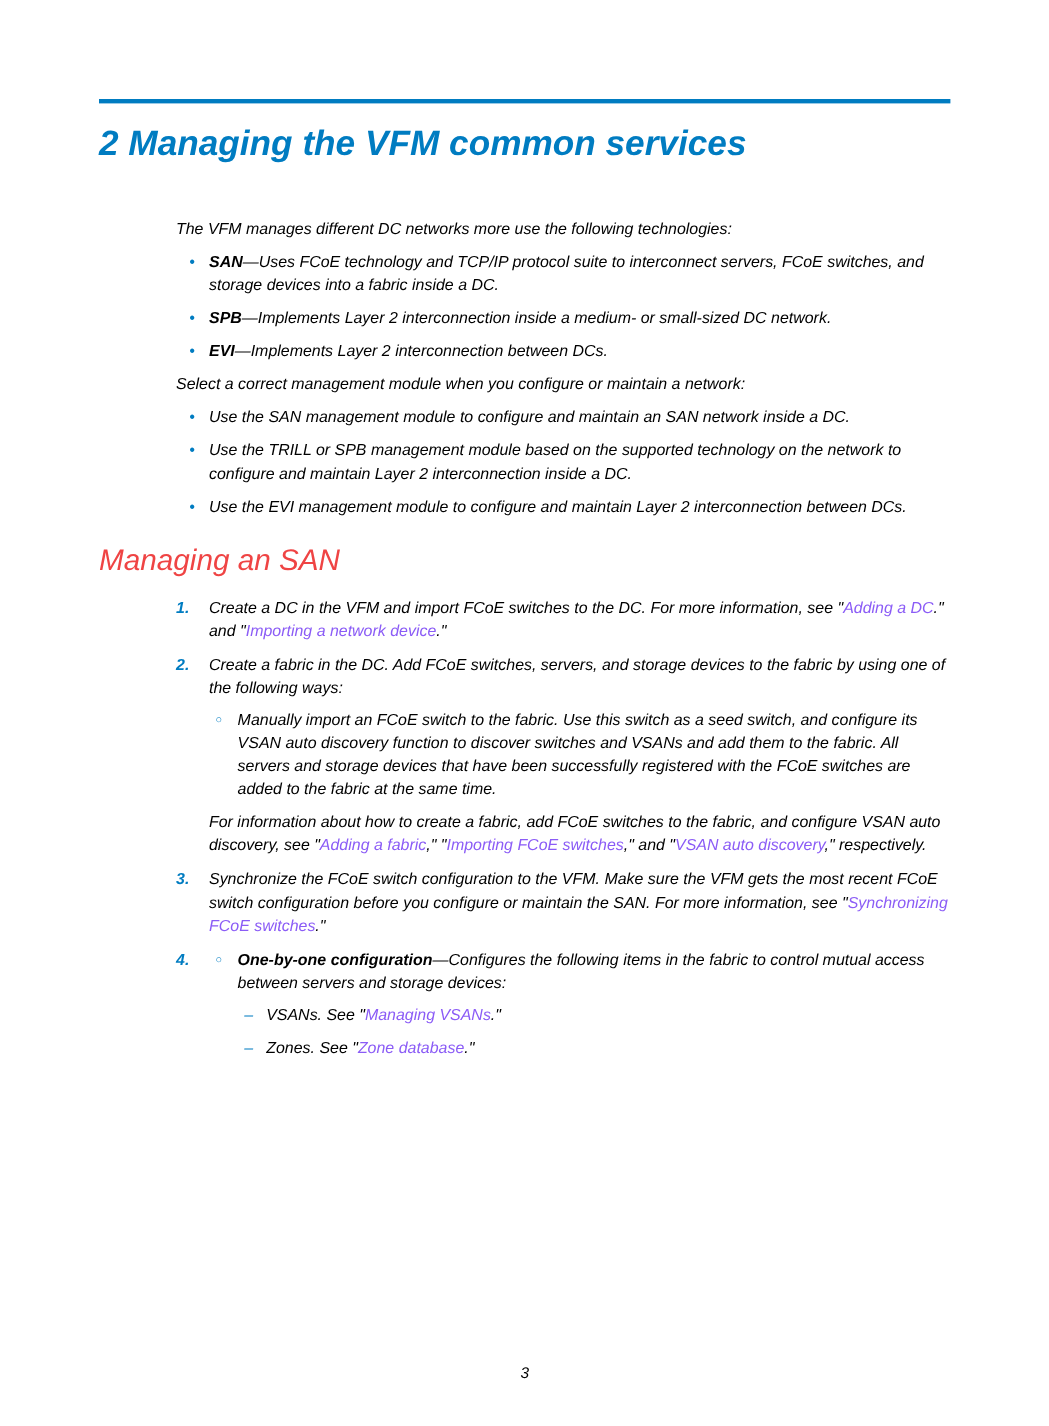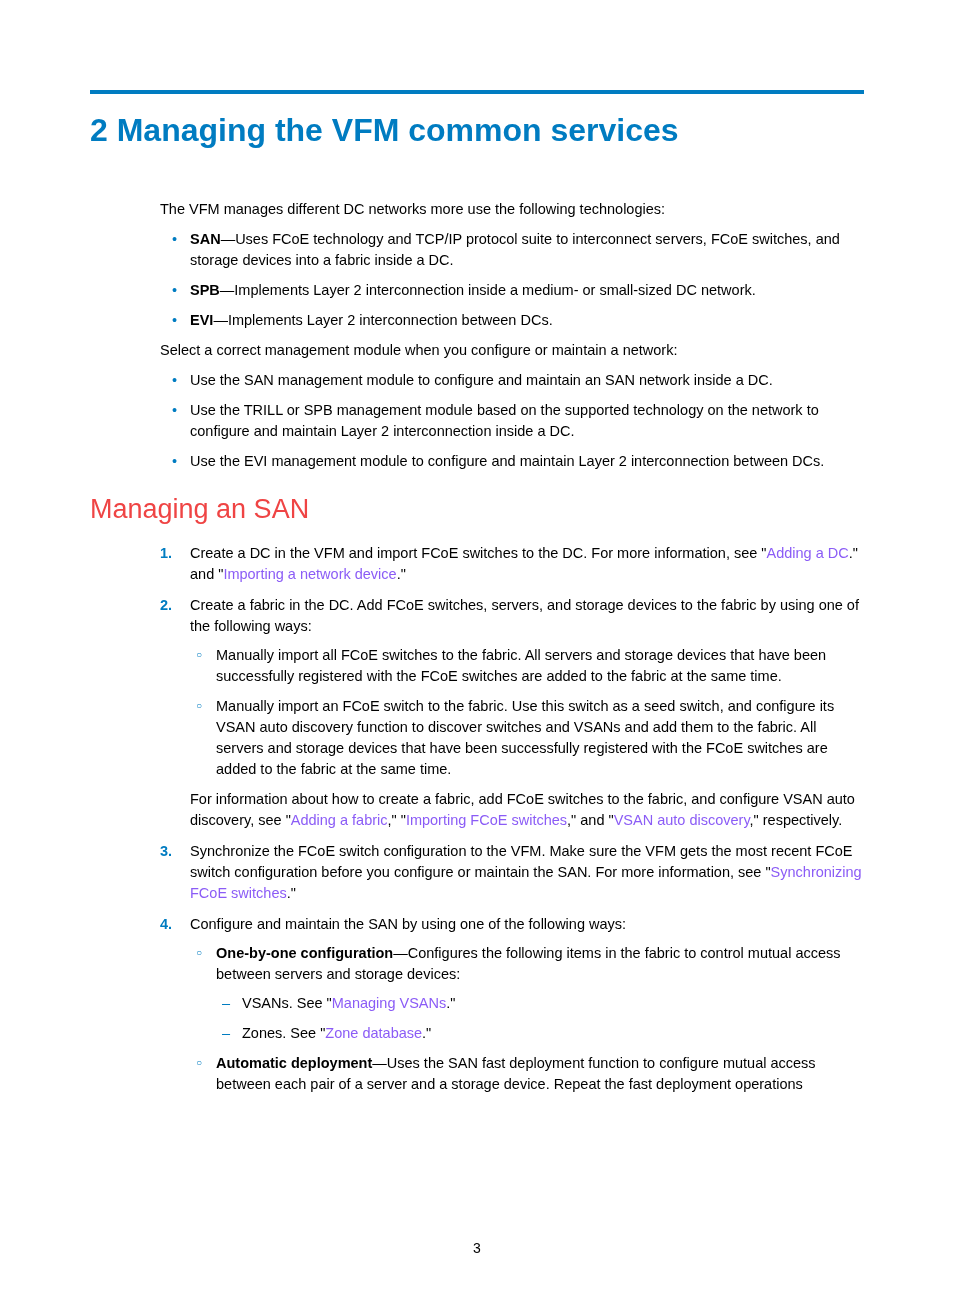--- a/index.html
+++ b/index.html
@@ -8,20 +8,21 @@
     font-family: Arial, Helvetica, sans-serif;
     background: #fff;
     color: #000;
   }
   .page {
     width: 954px;
     height: 1296px;
     box-sizing: border-box;
     padding: 90px 90px 0 90px;
     position: relative;
+    font-style: italic;
   }
   .rule {
     border-top: 4px solid #007cc1;
     margin-bottom: 18px;
   }
   h1 {
     color: #007cc1;
     font-size: 32px;
     font-weight: bold;
     margin: 0 0 50px 0;
@@ -161,45 +162,40 @@
   <div class="content">
     <ol class="steps">
 
       <li>
         <span>Create a DC in the VFM and import FCoE switches to the DC. For more information, see "</span><span class="link">Adding a DC</span><span>." and "</span><span class="link">Importing a network device</span><span>."</span>
       </li>
 
       <li>
         <span>Create a fabric in the DC. Add FCoE switches, servers, and storage devices to the fabric by using one of the following ways:</span>
         <ul class="circ">
-          <li>Manually import all FCoE switches to the fabric. All servers and storage devices that have been successfully registered with the FCoE switches are added to the fabric at the same time.</li>
           <li>Manually import an FCoE switch to the fabric. Use this switch as a seed switch, and configure its VSAN auto discovery function to discover switches and VSANs and add them to the fabric. All servers and storage devices that have been successfully registered with the FCoE switches are added to the fabric at the same time.</li>
         </ul>
         <p class="subp">
           <span>For information about how to create a fabric, add FCoE switches to the fabric, and configure VSAN auto discovery, see "</span><span class="link">Adding a fabric</span><span>," "</span><span class="link">Importing FCoE switches</span><span>," and "</span><span class="link">VSAN auto discovery</span><span>," respectively.</span>
         </p>
       </li>
 
       <li>
         <span>Synchronize the FCoE switch configuration to the VFM. Make sure the VFM gets the most recent FCoE switch configuration before you configure or maintain the SAN. For more information, see "</span><span class="link">Synchronizing FCoE switches</span><span>."</span>
       </li>
 
       <li>
-        <span>Configure and maintain the SAN by using one of the following ways:</span>
         <ul class="circ">
           <li>
             <span class="b">One-by-one configuration</span><span>—Configures the following items in the fabric to control mutual access between servers and storage devices:</span>
             <ul class="dash">
               <li><span>VSANs. See "</span><span class="link">Managing VSANs</span><span>."</span></li>
               <li><span>Zones. See "</span><span class="link">Zone database</span><span>."</span></li>
             </ul>
           </li>
-          <li>
-            <span class="b">Automatic deployment</span><span>—Uses the SAN fast deployment function to configure mutual access between each pair of a server and a storage device. Repeat the fast deployment operations</span>
-          </li>
         </ul>
       </li>
 
     </ol>
   </div>
 
   <div class="pageno">3</div>
 </div>
 
 </body></html>

